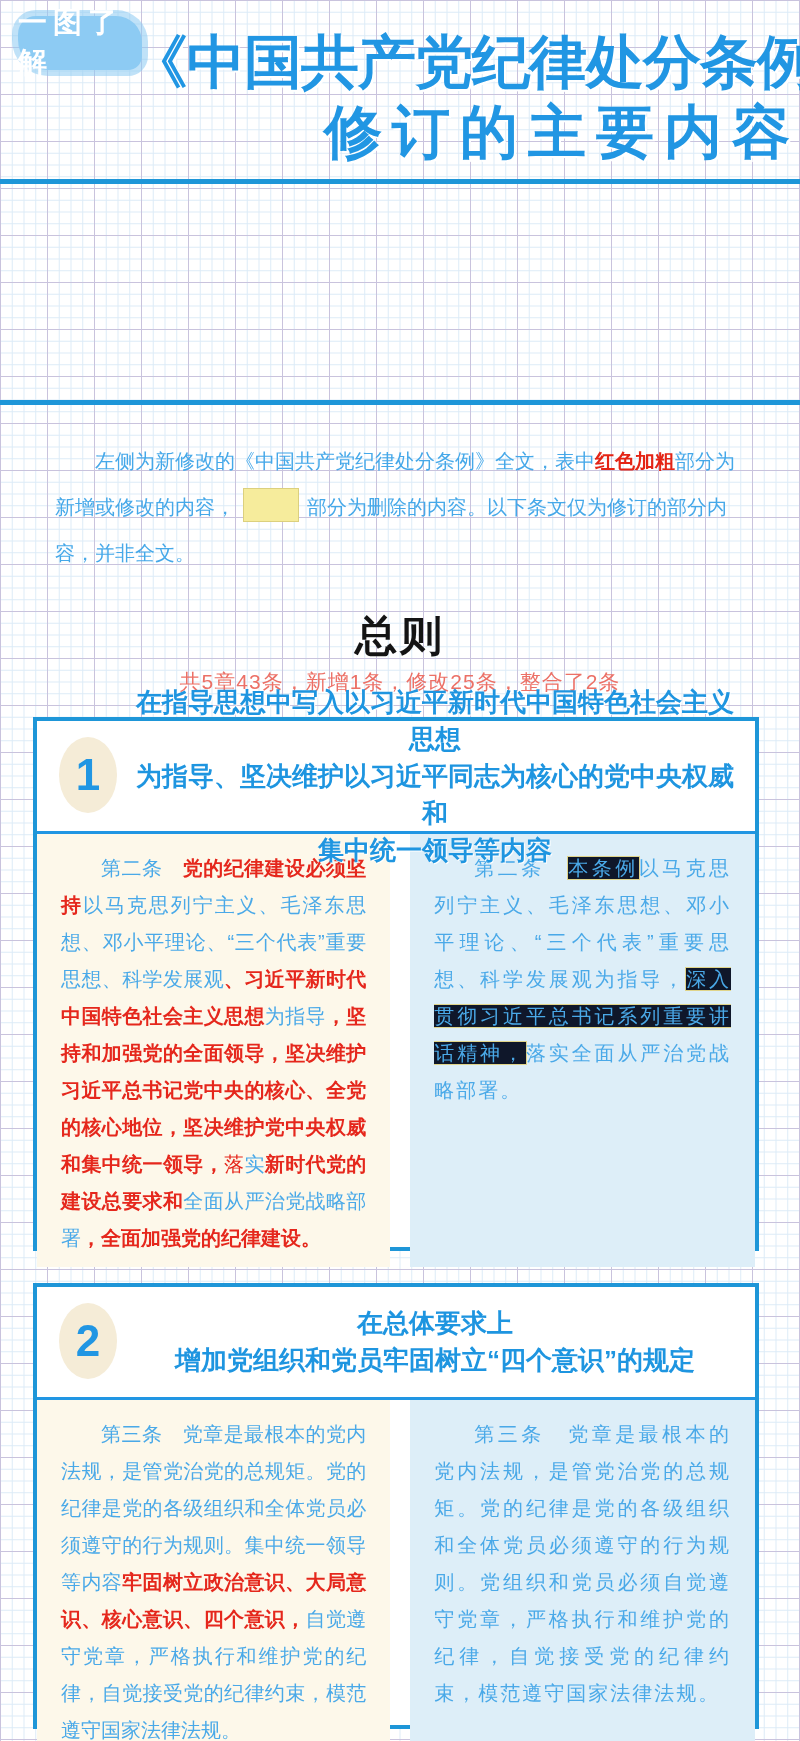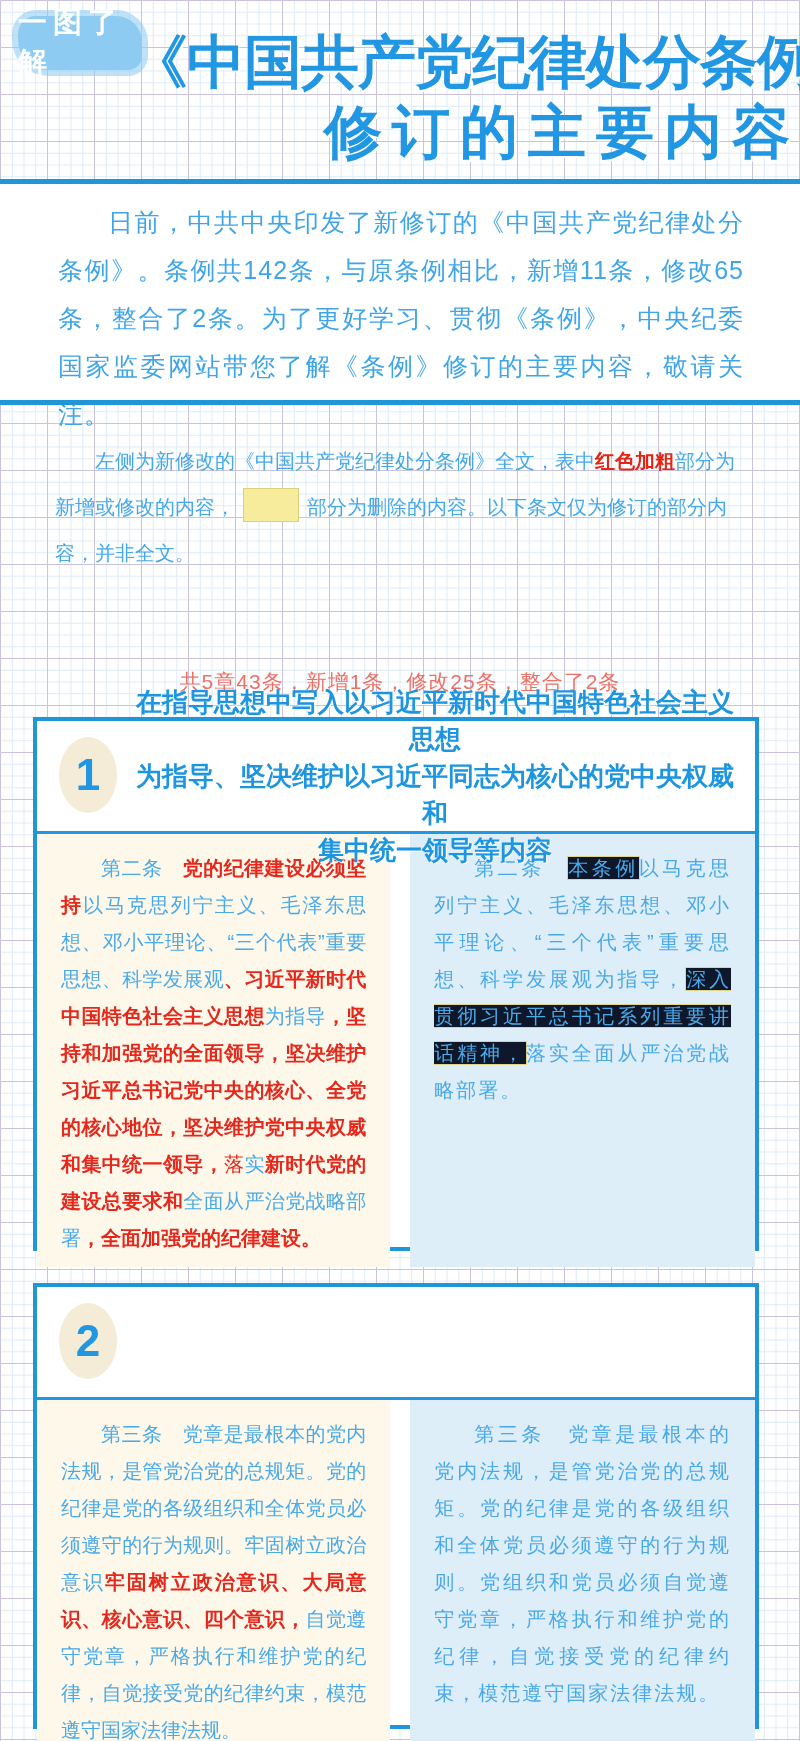--- a/index.html
+++ b/index.html
@@ -104,28 +104,26 @@
 <div class="page">
 
   <div class="badge">
     <span>一图了解</span>
   </div>
   <div class="title1">《中国共产党纪律处分条例》</div>
   <div class="title2">修订的主要内容</div>
 
   <div class="bar bar1"></div>
 
-  <div class="intro">
-    <p>日前，中共中央印发了新修订的《中国共产党纪律处分条例》。条例共142条，与原条例相比，新增11条，修改65条，整合了2条。为了更好学习、贯彻《条例》，中央纪委国家监委网站带您了解《条例》修订的主要内容，敬请关注。</p>
-  </div>
 
   <div class="bar bar2"></div>
 
   <div class="legend"><span class="r-blue">左侧为新修改的《中国共产党纪律处分条例》全文，表中</span><span class="r-red">红色加粗</span><span class="r-blue">部分为新增或修改的内容，</span><span class="r-swatch"></span><span class="r-blue">部分为删除的内容。以下条文仅为修订的部分内容，并非全文。</span></div>
 
+  <div class="zongze">总则</div>
   <div class="zongze-sub">共5章43条，新增1条，修改25条，整合了2条</div>
 
   <div class="card card1">
     <div class="card-header">
       <div class="num-oval">
         <span>1</span>
       </div>
       <div class="card-title">
           <div>在指导思想中写入以习近平新时代中国特色社会主义思想</div>
           <div>为指导、坚决维护以习近平同志为核心的党中央权威和</div>
@@ -136,20 +134,24 @@
       <div class="col col-left"><span class="r-blue">第二条　</span><span class="r-red">党的纪律建设必须坚持</span><span class="r-blue">以马克思列宁主义、毛泽东思想、邓小平理论、“三个代表”重要思想、科学发展观</span><span class="r-red">、习近平新时代中国特色社会主义思想</span><span class="r-blue">为指导</span><span class="r-red">，坚持和加强党的全面领导，坚决维护习近平总书记党中央的核心、全党的核心地位，坚决维护党中央权威和集中统一领导，</span><span class="r-redthin">落</span><span class="r-blue">实</span><span class="r-red">新时代党的建设总要求和</span><span class="r-blue">全面从严治党战略部署</span><span class="r-red">，全面加强党的纪律建设。</span></div>
       <div class="col col-right"><span class="r-blue">第二条　</span><span class="r-hl">本条例</span><span class="r-blue">以马克思列宁主义、毛泽东思想、邓小平理论、“三个代表”重要思想、科学发展观为指导，</span><span class="r-hl">深入贯彻习近平总书记系列重要讲话精神，</span><span class="r-blue">落实全面从严治党战略部署。</span></div>
     </div>
   </div>
 
   <div class="card card2">
     <div class="card-header">
       <div class="num-oval">
         <span>2</span>
       </div>
+      <div class="card-title">
+          <div>在总体要求上</div>
+          <div>增加党组织和党员牢固树立“四个意识”的规定</div>
+        </div>
     </div>
     <div class="cols">
-      <div class="col col-left"><span class="r-blue">第三条　</span><span class="r-blue">党章是最根本的党内法规，是管党治党的总规矩。党的纪律是党的各级组织和全体党员必须遵守的行为规则。牢固树立政治意识</span><span class="r-red">牢固树立政治意识、大局意识、核心意识、四个意识，</span><span class="r-blue">自觉遵守党章，严格执行和维护党的纪律，自觉接受党的纪律约束，模范遵守国家法律法规。</span></div>
+      <div class="col col-left"><span class="r-blue">第三条　</span><span class="r-blue">党章是最根本的党内法规，是管党治党的总规矩。党的纪律是党的各级组织和全体党员必须遵守的行为规则。集中统一领导等内容</span><span class="r-red">牢固树立政治意识、大局意识、核心意识、四个意识，</span><span class="r-blue">自觉遵守党章，严格执行和维护党的纪律，自觉接受党的纪律约束，模范遵守国家法律法规。</span></div>
       <div class="col col-right"><span class="r-blue">第三条　党章是最根本的党内法规，是管党治党的总规矩。党的纪律是党的各级组织和全体党员必须遵守的行为规则。党组织和党员必须自觉遵守党章，严格执行和维护党的纪律，自觉接受党的纪律约束，模范遵守国家法律法规。</span></div>
     </div>
   </div>
 
 </div>
 
 </body></html>

